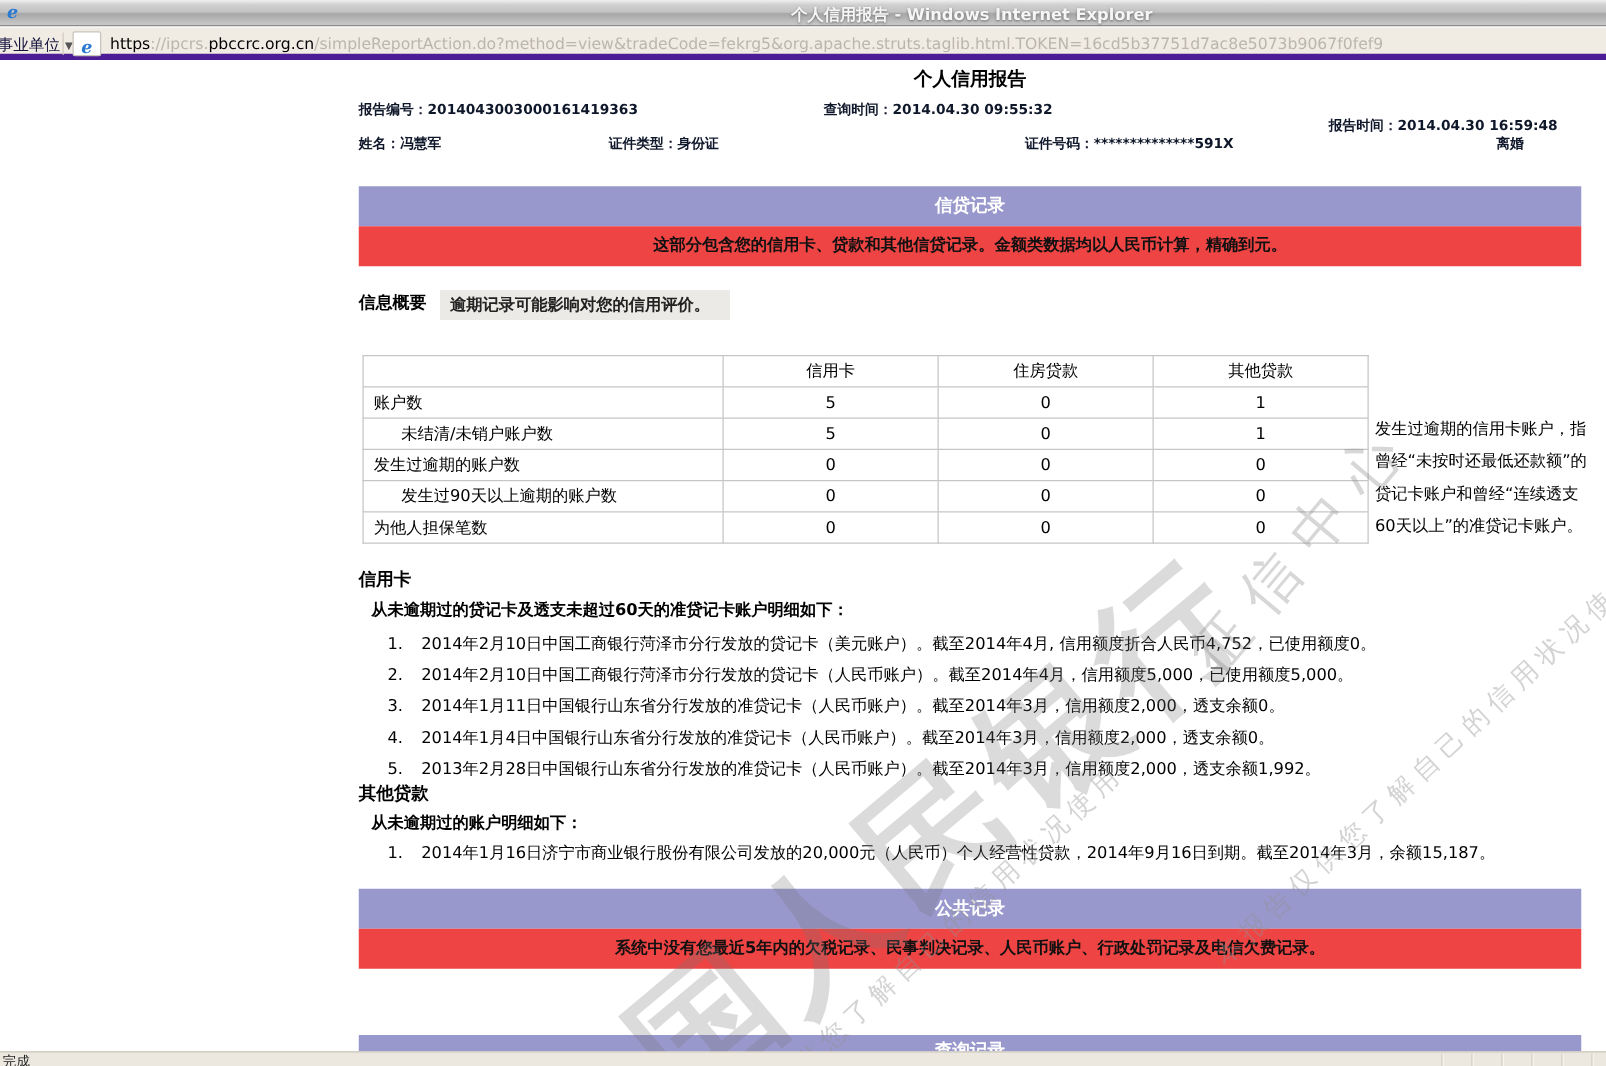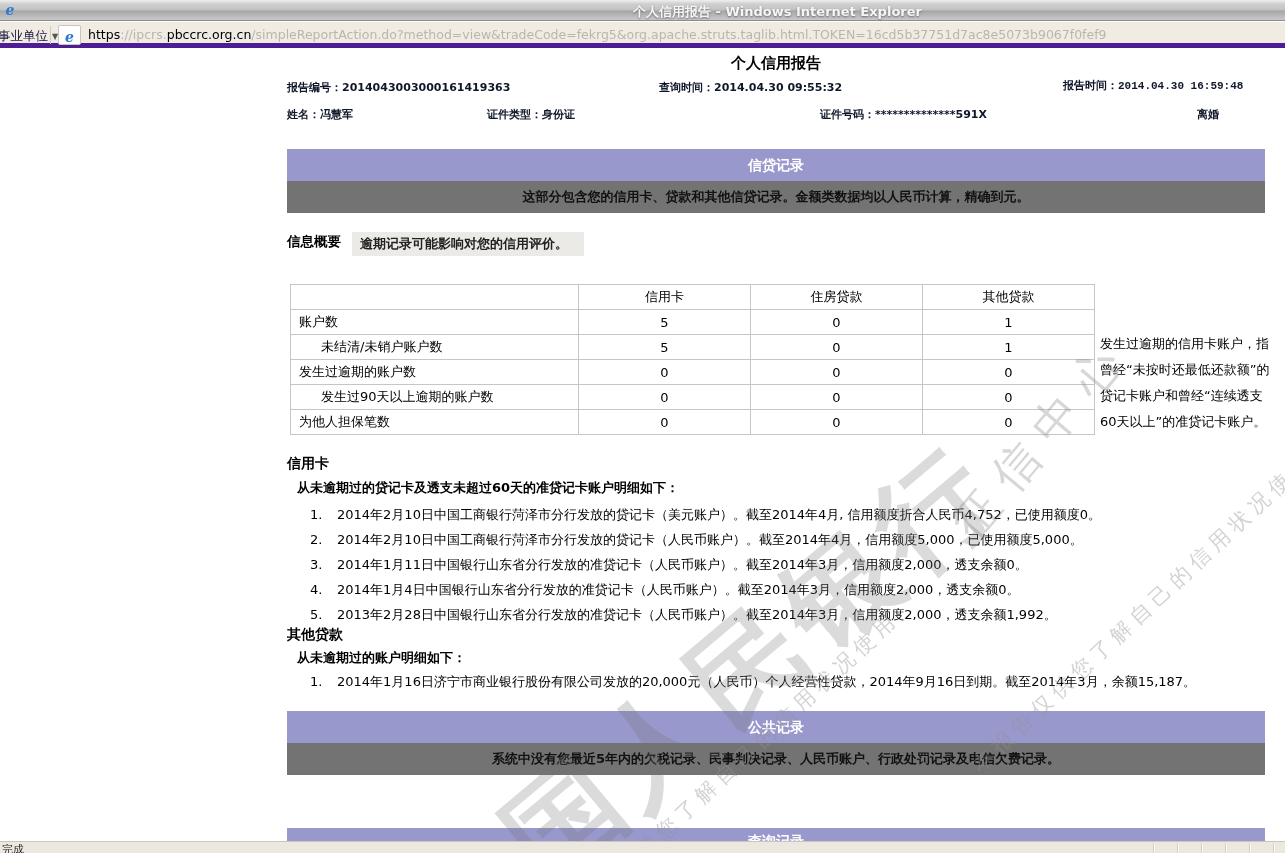--- a/index.html
+++ b/index.html
@@ -37,21 +37,21 @@
 
   
   .page { position:absolute; left:0; top:49px; width:1285px; height:792px; background:#fff; overflow:hidden; }
 
   .rtitle { position:absolute; left:287px; top:5px; width:978px; text-align:center;
     font-size:15px; font-weight:bold; color:#000; }
   .meta { position:absolute; font-size:11px; font-weight:bold; white-space:nowrap; color:#0f172a; }
 
   .banner { position:absolute; left:287px; width:978px; height:32px; background:#9998cd;
     color:#fff; font-size:14px; font-weight:bold; text-align:center; line-height:32px; }
-  .strip { position:absolute; left:287px; width:978px; height:32px; background:#737373;
+  .strip { position:absolute; left:287px; width:978px; height:32px; background:#ef4444;
     color:#111; font-size:13px; font-weight:bold; text-align:center; line-height:32px; }
 
   .sum-label { position:absolute; left:287px; top:184px; font-size:13.5px; font-weight:bold; color:#000; }
   .sum-note { position:absolute; left:352px; top:183px; background:#eceae6; color:#222;
     font-size:13px; padding:3px 16px 3px 8px; white-space:nowrap;font-weight:bold; }
 
   table.sumtab { position:absolute; left:290px; top:235px; border-collapse:collapse;
     font-size:13px; color:#000; }
   table.sumtab th, table.sumtab td { border:1px solid #c6c6c6; height:25px; padding:0;
     font-weight:normal; background:transparent; }
@@ -104,21 +104,21 @@
   <div class="page">
 
     <div class="rtitle">个人信用报告</div>
 
     <span class="meta" style="left:287px; top:31px;">
       <span>报告编号：</span><span>2014043003000161419363</span>
     </span>
     <span class="meta" style="left:659px; top:31px;">
       <span>查询时间：</span><span>2014.04.30 09:55:32</span>
     </span>
-    <span class="meta" style="left:1063px; top:29px;font-family:Liberation Mono, monospace;">
+    <span class="meta" style="left:1063px; top:44px;">
       <span>报告时间：</span><span>2014.04.30 16:59:48</span>
     </span>
 
     <span class="meta" style="left:287px; top:58px;">
       <span>姓名：</span><span>冯慧军</span>
     </span>
     <span class="meta" style="left:487px; top:58px;">
       <span>证件类型：</span><span>身份证</span>
     </span>
     <span class="meta" style="left:820px; top:58px;">

